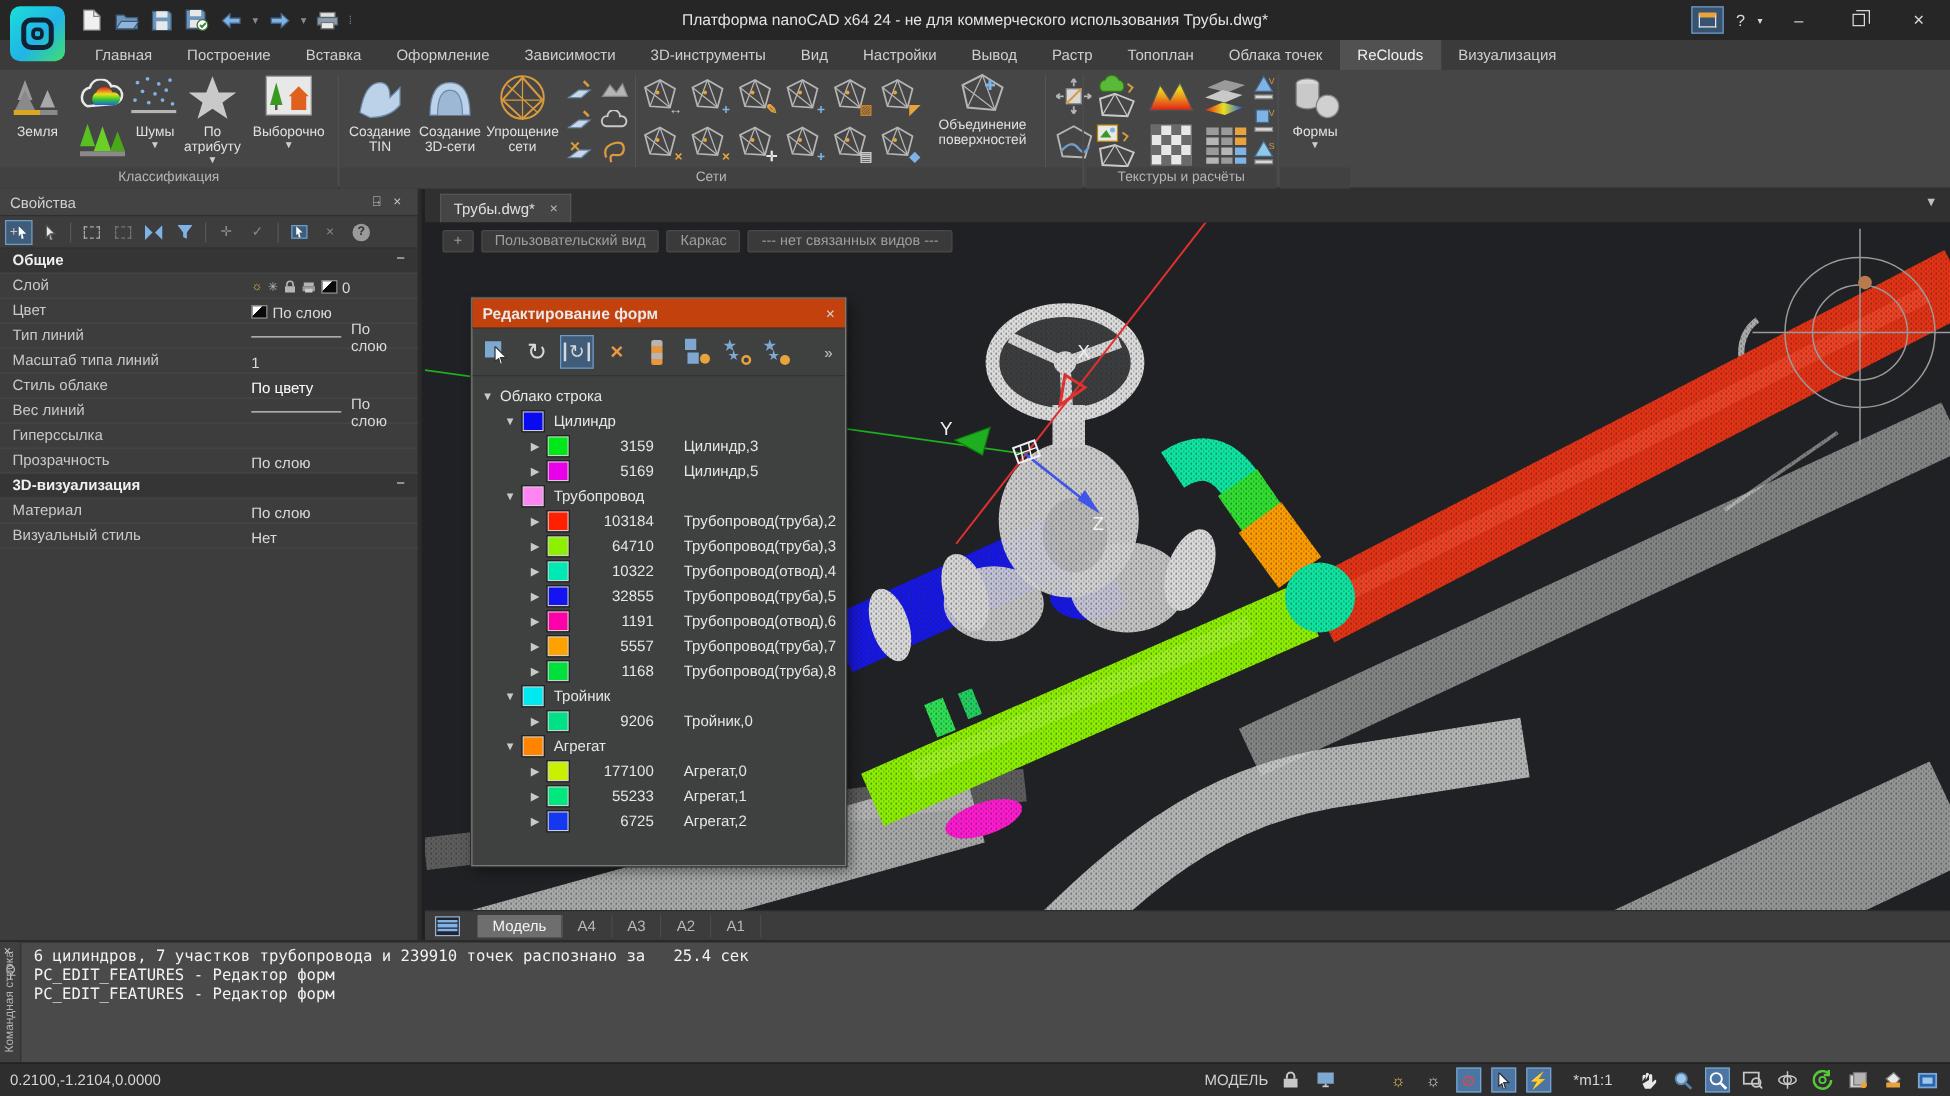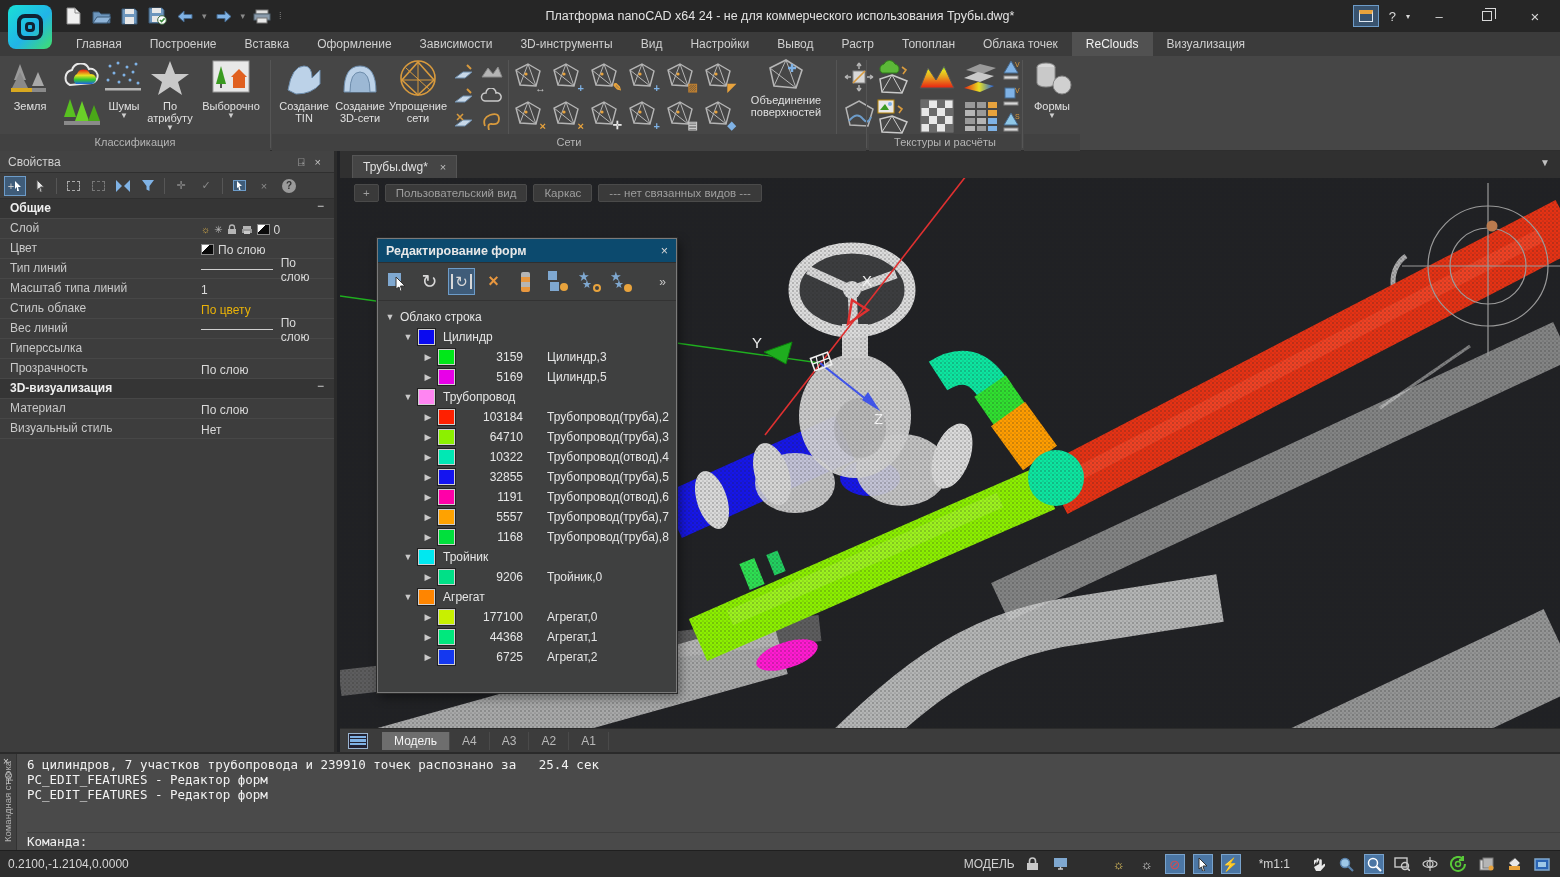--- a/index.html
+++ b/index.html
@@ -64,21 +64,21 @@
     color:#c8c8c8; font-size:11px; position:relative; }
   .ptool.active { background:#3f5c79; border:1px solid #6d9cc9; }
   .ptool.dim { color:#8a8a8a; }
   .ptsep { width:1px; height:16px; background:#565656; margin:0 2px; }
   .prow { height:20px; display:flex; border-bottom:1px solid #474747; font-size:12px; }
   .prow .pl { width:195px; padding:2px 0 0 10px; color:#c9c9c9; }
   .prow .pv { flex:1; padding:2px 6px 0 6px; color:#dadada; display:flex; align-items:center; gap:4px; }
   .prow.section { background:#353535; font-weight:bold; }
   .prow.section .pl { color:#efefef; width:auto; flex:1; }
   .prow.section .minus { color:#d8d8d8; padding-right:10px; font-weight:normal; }
-  .pv.muted { color:#eab308; }
+  .pv.muted { color:#ffffff; }
   .swatch-bw { width:13px; height:11px; background:linear-gradient(135deg,#fff 38%,#0a0a0a 40%); border:1px solid #888; }
   .linesample { width:72px; height:0; border-top:1.6px solid #cfcfcf; margin-right:4px; }
   .layer-ic { font-size:10px; }
 
   
   #doctabs { left:340px; top:151px; width:1220px; height:27px; background:#303030; display:flex; align-items:flex-end; }
   .dtab { margin-left:12px; height:23px; background:#454545; color:#e0e0e0; font-size:12px;
     display:flex; align-items:center; padding:0 10px; gap:12px; border:1px solid #555; border-bottom:none; }
   .dtab .x { color:#bdbdbd; font-size:11px; }
   #doctab-menu { position:absolute; right:10px; top:6px; color:#c0c0c0; font-size:10px; }
@@ -91,21 +91,21 @@
     align-items:center; border-top:1px solid #2c2c2c; }
   #sheeticon { width:20px; height:16px; margin:0 14px 0 8px; border:1.5px solid #9ab4d0;
     display:flex; flex-direction:column; justify-content:space-evenly; padding:1px; background:#223; }
   #sheeticon i { height:2.5px; background:#7fb2e5; display:block; }
   .ltab { padding:2px 12px; font-size:12px; color:#b9b9b9; border-right:1px solid #4a4a4a; }
   .ltab.active { background:#6e6e6e; color:#f4f4f4; }
 
   
   #shape-editor { left:377px; top:238px; width:300px; height:455px; background:#3f4040;
     border:1px solid #7a7a7a; box-shadow:0 0 0 1px #2a2a2a, 3px 4px 10px rgba(0,0,0,.45); z-index:20; }
-  #se-head { height:24px; background:#0c4a6e; color:#e8e8e8; font-size:12.5px; font-weight:bold;
+  #se-head { height:24px; background:#c2410c; color:#e8e8e8; font-size:12.5px; font-weight:bold;
     line-height:24px; padding:0 8px; display:flex; border-bottom:1px solid #2f2f2f; }
   #se-head .sp { flex:1; }
   #se-tools { height:38px; display:flex; align-items:center; gap:5px; padding:0 6px; border-bottom:1px solid #333; }
   .setool { width:27px; height:27px; display:flex; align-items:center; justify-content:center; position:relative; }
   .setool.active { background:#3f5c79; border:1px solid #6d9cc9; }
   #se-tree { padding-top:6px; }
   .trow { height:20px; display:flex; align-items:center; font-size:12px; color:#e6e6e6; }
   .trow .arr { width:12px; font-size:9px; color:#c9c9c9; text-align:center; }
   .trow .sw { width:17px; height:16px; border:1px solid #d0d0d0; outline:1px solid #222; margin:0 6px 0 4px; }
   .trow .cnt { width:62px; text-align:right; }
@@ -911,21 +911,21 @@
       </div>
       <div class="trow">
         <span class="arr" style="margin-left: 44px;">▶</span>
         <span class="sw" style="background: rgb(200, 240, 0);"></span>
         <span class="cnt">177100</span>
         <span class="lbl2">Агрегат,0</span>
       </div>
       <div class="trow">
         <span class="arr" style="margin-left: 44px;">▶</span>
         <span class="sw" style="background: rgb(0, 232, 125);"></span>
-        <span class="cnt">44368</span>
+        <span class="cnt">55233</span>
         <span class="lbl2">Агрегат,1</span>
       </div>
       <div class="trow">
         <span class="arr" style="margin-left: 44px;">▶</span>
         <span class="sw" style="background: rgb(20, 56, 240);"></span>
         <span class="cnt">6725</span>
         <span class="lbl2">Агрегат,2</span>
       </div>
     </div>
 </div>
@@ -950,21 +950,20 @@
     <span class="cx">×</span>
     <span class="cpin"></span>
     <span class="vlabel">Командная строка</span>
   </div>
   <div id="cmd-main">
     <div id="cmd-lines">
         <div class="cline">6 цилиндров, 7 участков трубопровода и 239910 точек распознано за   25.4 сек</div>
         <div class="cline">PC_EDIT_FEATURES - Редактор форм</div>
         <div class="cline">PC_EDIT_FEATURES - Редактор форм</div>
       </div>
-    <div id="cmd-prompt">Команда:</div>
   </div>
 </div>
 
 <div id="statusbar" class="abs">
   <span id="coords">0.2100,-1.2104,0.0000</span>
   <div id="sb-right">
     <span style="color:#d0d0d0">МОДЕЛЬ</span>
     <span class="sbicon">
         <svg width="13" height="14">
           <rect x="1" y="6" width="11" height="7" fill="#c9c9c9"></rect>

